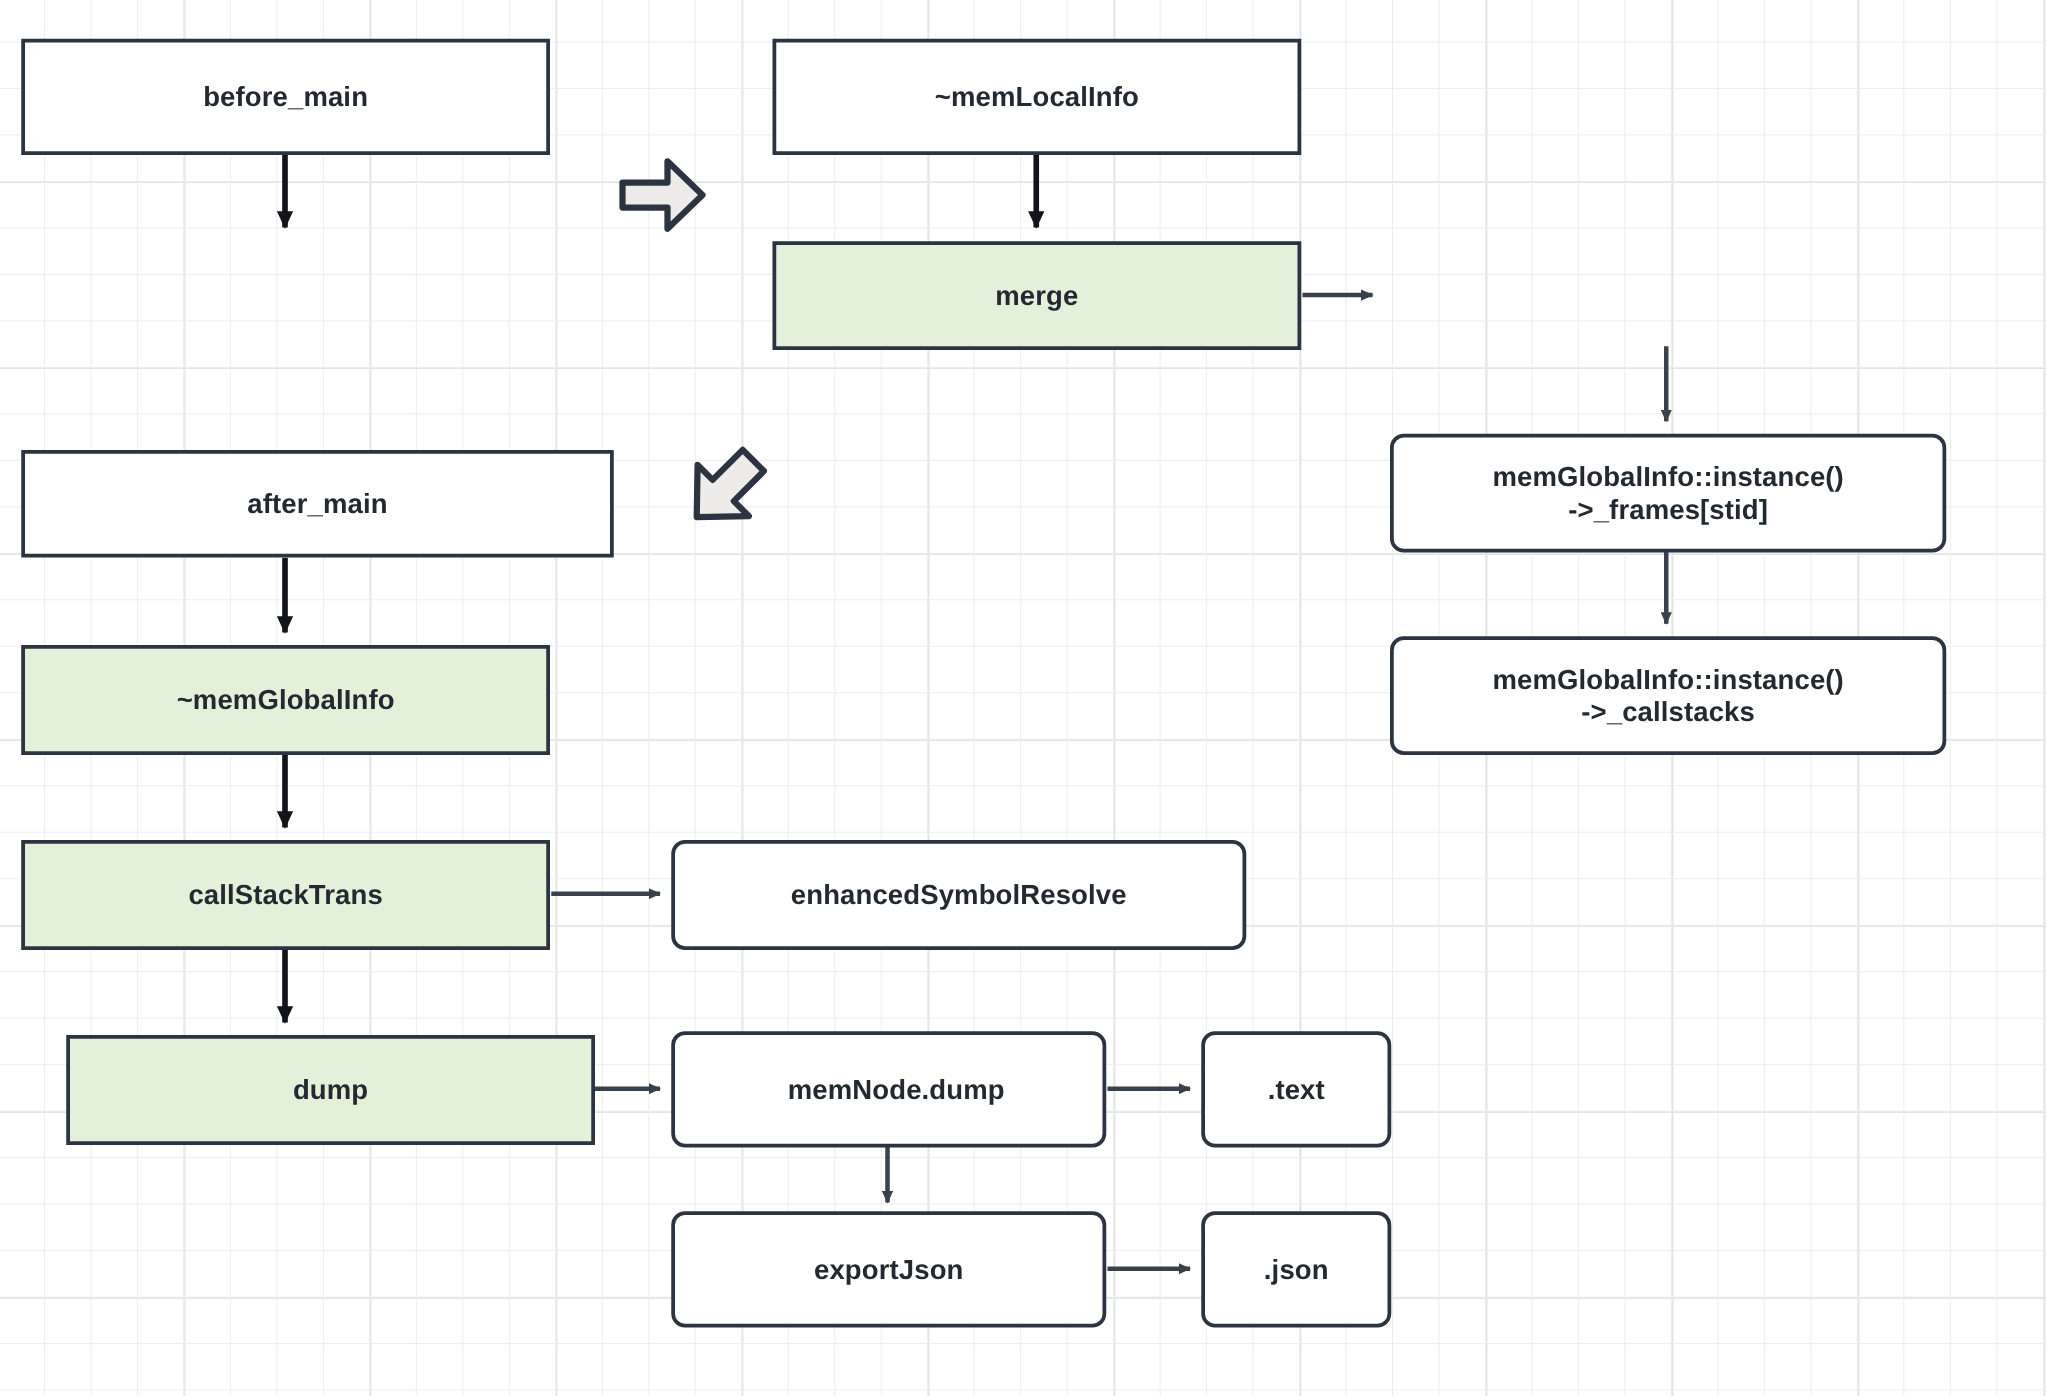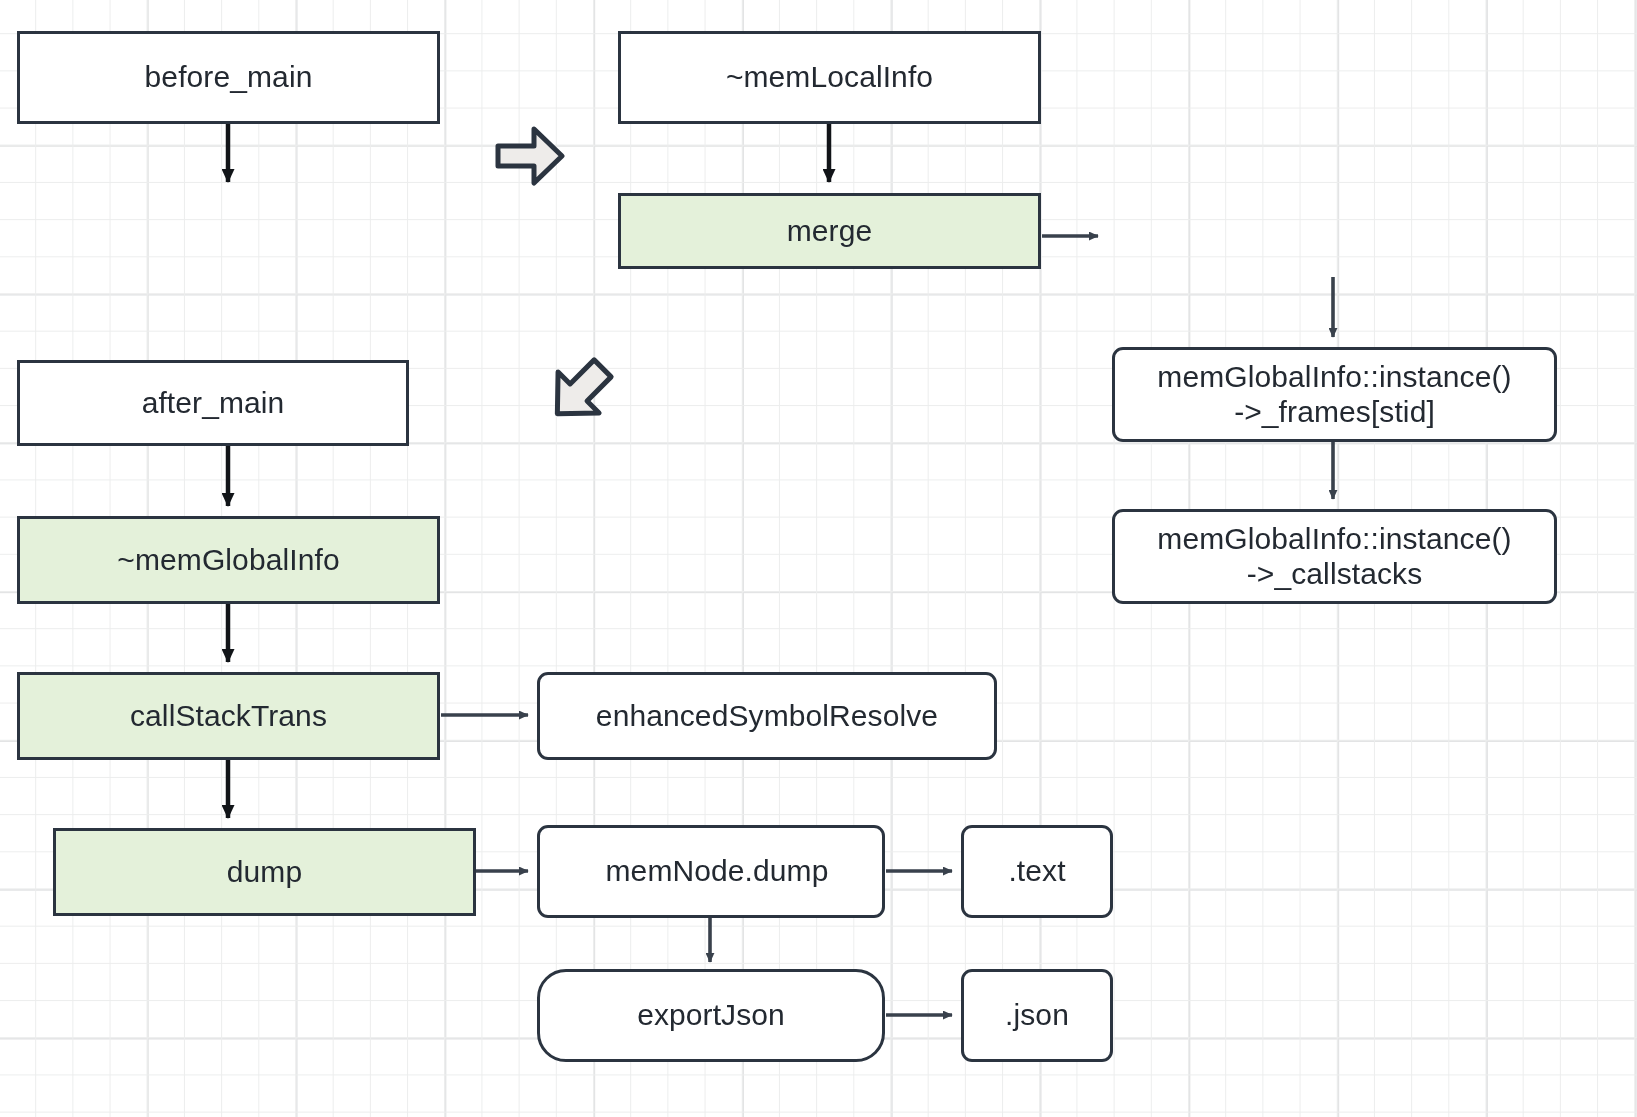--- a/index.html
+++ b/index.html
@@ -30,22 +30,22 @@
   .node {
     position: absolute;
     box-sizing: border-box;
     display: flex;
     align-items: center;
     justify-content: center;
     text-align: center;
     border: 3px solid #2b3440;
     background: #ffffff;
     color: #232931;
-    font-size: 30px;
-    font-weight: 400;
+    font-size: 22px;
+    font-weight: 700;
     line-height: 1.15;
     letter-spacing: 0.1px;
     white-space: pre-line;
     padding: 2px 6px;
   }
   .node.sq { border-radius: 0; }
   .node.rd { border-radius: 11px; }
   .node.green { background: #e4f1da; }
 
   
@@ -127,36 +127,36 @@
 
       <g>
         <path d="M886,1015 L952,1015" stroke="#39414c" stroke-width="3.6" fill="none" marker-end="url(#ah)"></path>
       </g>
     </svg>
   </div>
 
   <div class="node sq" style="left:17px;  top:31px;  width:423px; height:93px;">before_main</div>
 
   <div class="node sq" style="left:618px; top:31px;  width:423px; height:93px;">~memLocalInfo</div>
-  <div class="node sq green" style="left:618px; top:193px; width:423px; height:76px;">merge</div>
+  <div class="node sq green" style="left:618px; top:193px; width:423px; height:87px;">merge</div>
 
   <div class="node rd" style="left:1112px;top:347px; width:445px; height:95px;">memGlobalInfo::instance()
 -&gt;_frames[stid]</div>
   <div class="node rd" style="left:1112px;top:509px; width:445px; height:95px;">memGlobalInfo::instance()
 -&gt;_callstacks</div>
 
-  <div class="node sq" style="left:17px;  top:360px; width:392px; height:86px;">after_main</div>
+  <div class="node sq" style="left:17px;  top:360px; width:474px; height:86px;">after_main</div>
   <div class="node sq green" style="left:17px;  top:516px; width:423px; height:88px;text-align:center;">~memGlobalInfo</div>
   <div class="node sq green" style="left:17px;  top:672px; width:423px; height:88px;">callStackTrans</div>
   <div class="node rd" style="left:537px;top:672px; width:460px; height:88px;">enhancedSymbolResolve</div>
 
   <div class="node sq green" style="left:17px;  top:828px; width:423px; height:88px;margin-left:36px;">dump</div>
   <div class="node rd" style="left:537px; top:825px; width:348px; height:93px;padding-left:18px;">memNode.dump</div>
   <div class="node rd" style="left:961px; top:825px; width:152px; height:93px;">.text</div>
-  <div class="node rd" style="left:537px; top:969px; width:348px; height:93px;border-radius:29px;">exportJson</div>
+  <div class="node rd" style="left:537px; top:969px; width:348px; height:93px;">exportJson</div>
   <div class="node rd" style="left:961px; top:969px; width:152px; height:93px;">.json</div>
 
   <div class="blockarrow" style="left:494px; top:124px; width:72px; height:64px;">
     <svg width="72" height="64" viewBox="0 0 72 64">
       <path d="M4,22 L40,22 L40,5 L68,32 L40,59 L40,42 L4,42 Z" fill="#eeecea" stroke="#2b3440" stroke-width="5" stroke-linejoin="round"></path>
     </svg>
   </div>
 
   <div class="blockarrow" style="left:540px; top:355px; width:80px; height:72px;">
     <svg width="80" height="72" viewBox="0 0 80 72">

